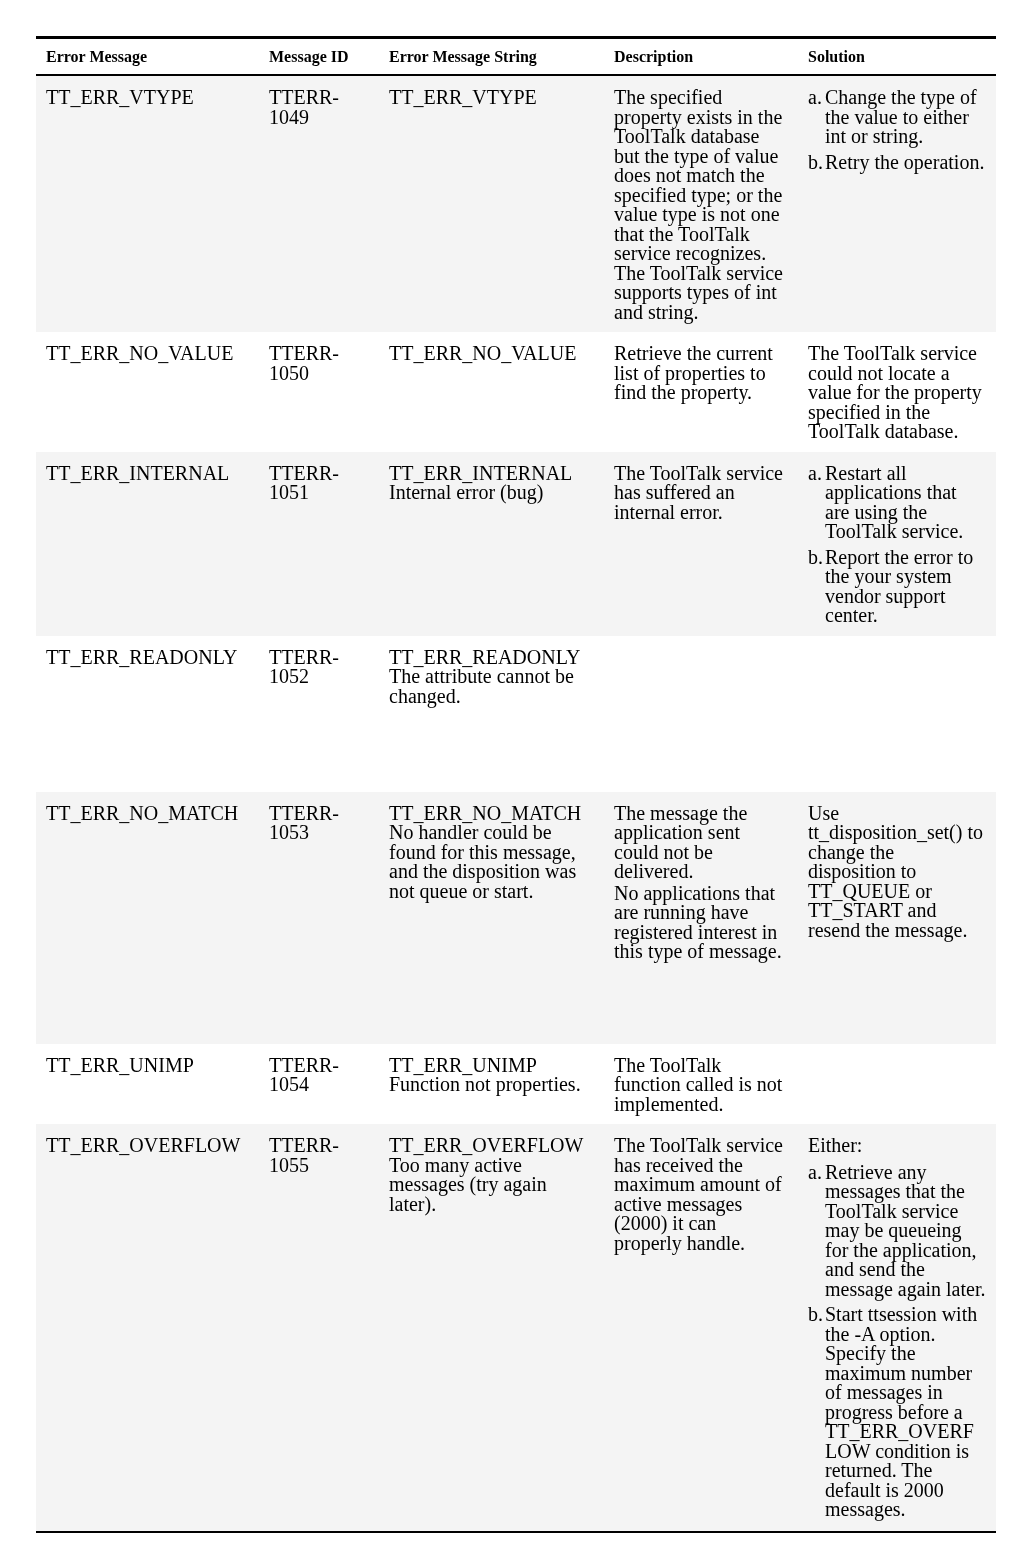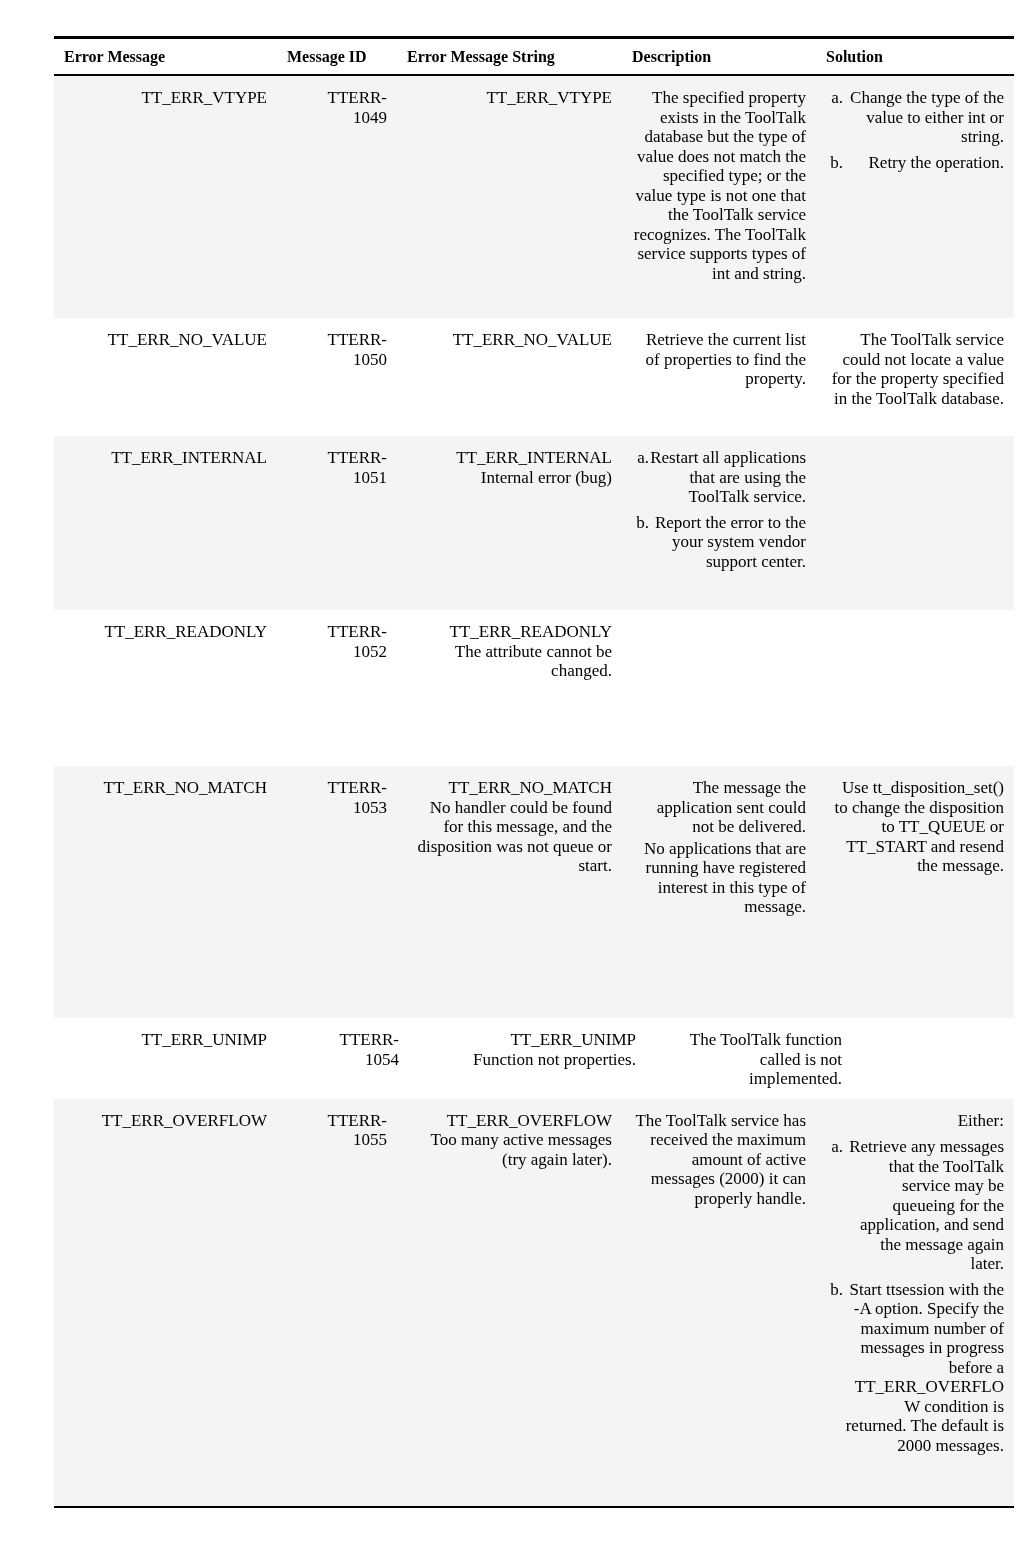--- a/index.html
+++ b/index.html
@@ -7,21 +7,21 @@
     --rule:#000000;
   }
   html,body{margin:0;padding:0;background:#ffffff;}
   .page{
     width:1028px;
     min-height:1543px;
     background:#ffffff;
     color:#000;
     font-family:"Liberation Serif","DejaVu Serif",serif;
     box-sizing:border-box;
-    padding:36px 33px 0 54px;
+    padding:36px 33px 0 36px;
   }
   .doc-table{width:960px;}
   .rule-top{height:3px;background:var(--rule);}
   .rule-mid{height:2px;background:var(--rule);}
   .rule-bottom{height:2px;background:var(--rule);}
   .grid{
     display:grid;
     grid-template-columns:223px 120px 225px 194px 198px;
   }
   .header-row{height:35px;align-items:start;}
@@ -32,29 +32,28 @@
     padding:8px 10px 0 10px;
     box-sizing:border-box;
     white-space:nowrap;
   }
   .rows .row:nth-child(odd){background:var(--shade);}
   .rows .row:nth-child(1){min-height:242px;}
   .rows .row:nth-child(2){min-height:118px;}
   .rows .row:nth-child(3){min-height:174px;}
   .rows .row:nth-child(4){min-height:156px;}
   .rows .row:nth-child(5){min-height:252px;}
-  .rows .row:nth-child(6){min-height:78px;gap:12px;}
+  .rows .row:nth-child(6){min-height:78px;}
   .rows .row:nth-child(7){min-height:407px;}
   .cell{
     padding:12px 10px 10px 10px;
     box-sizing:border-box;
-    font-size:17px;
+    font-size:20px;
     line-height:19.5px;
     overflow-wrap:break-word;
-    text-align:right;
   }
   .cell-message-id{white-space:pre-line;}
   .para + .para{margin-top:2px;}
   .para + .li{margin-top:7px;}
   .li + .li{margin-top:6px;}
   .li{display:flex;}
   .li-label{flex:0 0 17px;width:17px;}
   .li-text{flex:1;min-width:0;overflow-wrap:anywhere;}
 </style>
 </head>
@@ -108,20 +107,23 @@
           </div>
   </div>
         <div class="grid row">
     <div class="cell cell-error-message">TT_ERR_INTERNAL</div>
     <div class="cell cell-message-id">TTERR-
 1051</div>
     <div class="cell cell-error-message-string">
       <div>TT_ERR_INTERNAL</div>
       <div>Internal error (bug)</div>
     </div>
+    <div class="cell cell-description">
+            <div class="para">The ToolTalk service has suffered an internal error.</div>
+          </div>
     <div class="cell cell-solution">
             <div class="li">
               <span class="li-label">a.</span>
               <span class="li-text">Restart all applications that are using the ToolTalk service.</span>
             </div>
             <div class="li">
               <span class="li-label">b.</span>
               <span class="li-text">Report the error to the your system vendor support center.</span>
             </div>
           </div>

